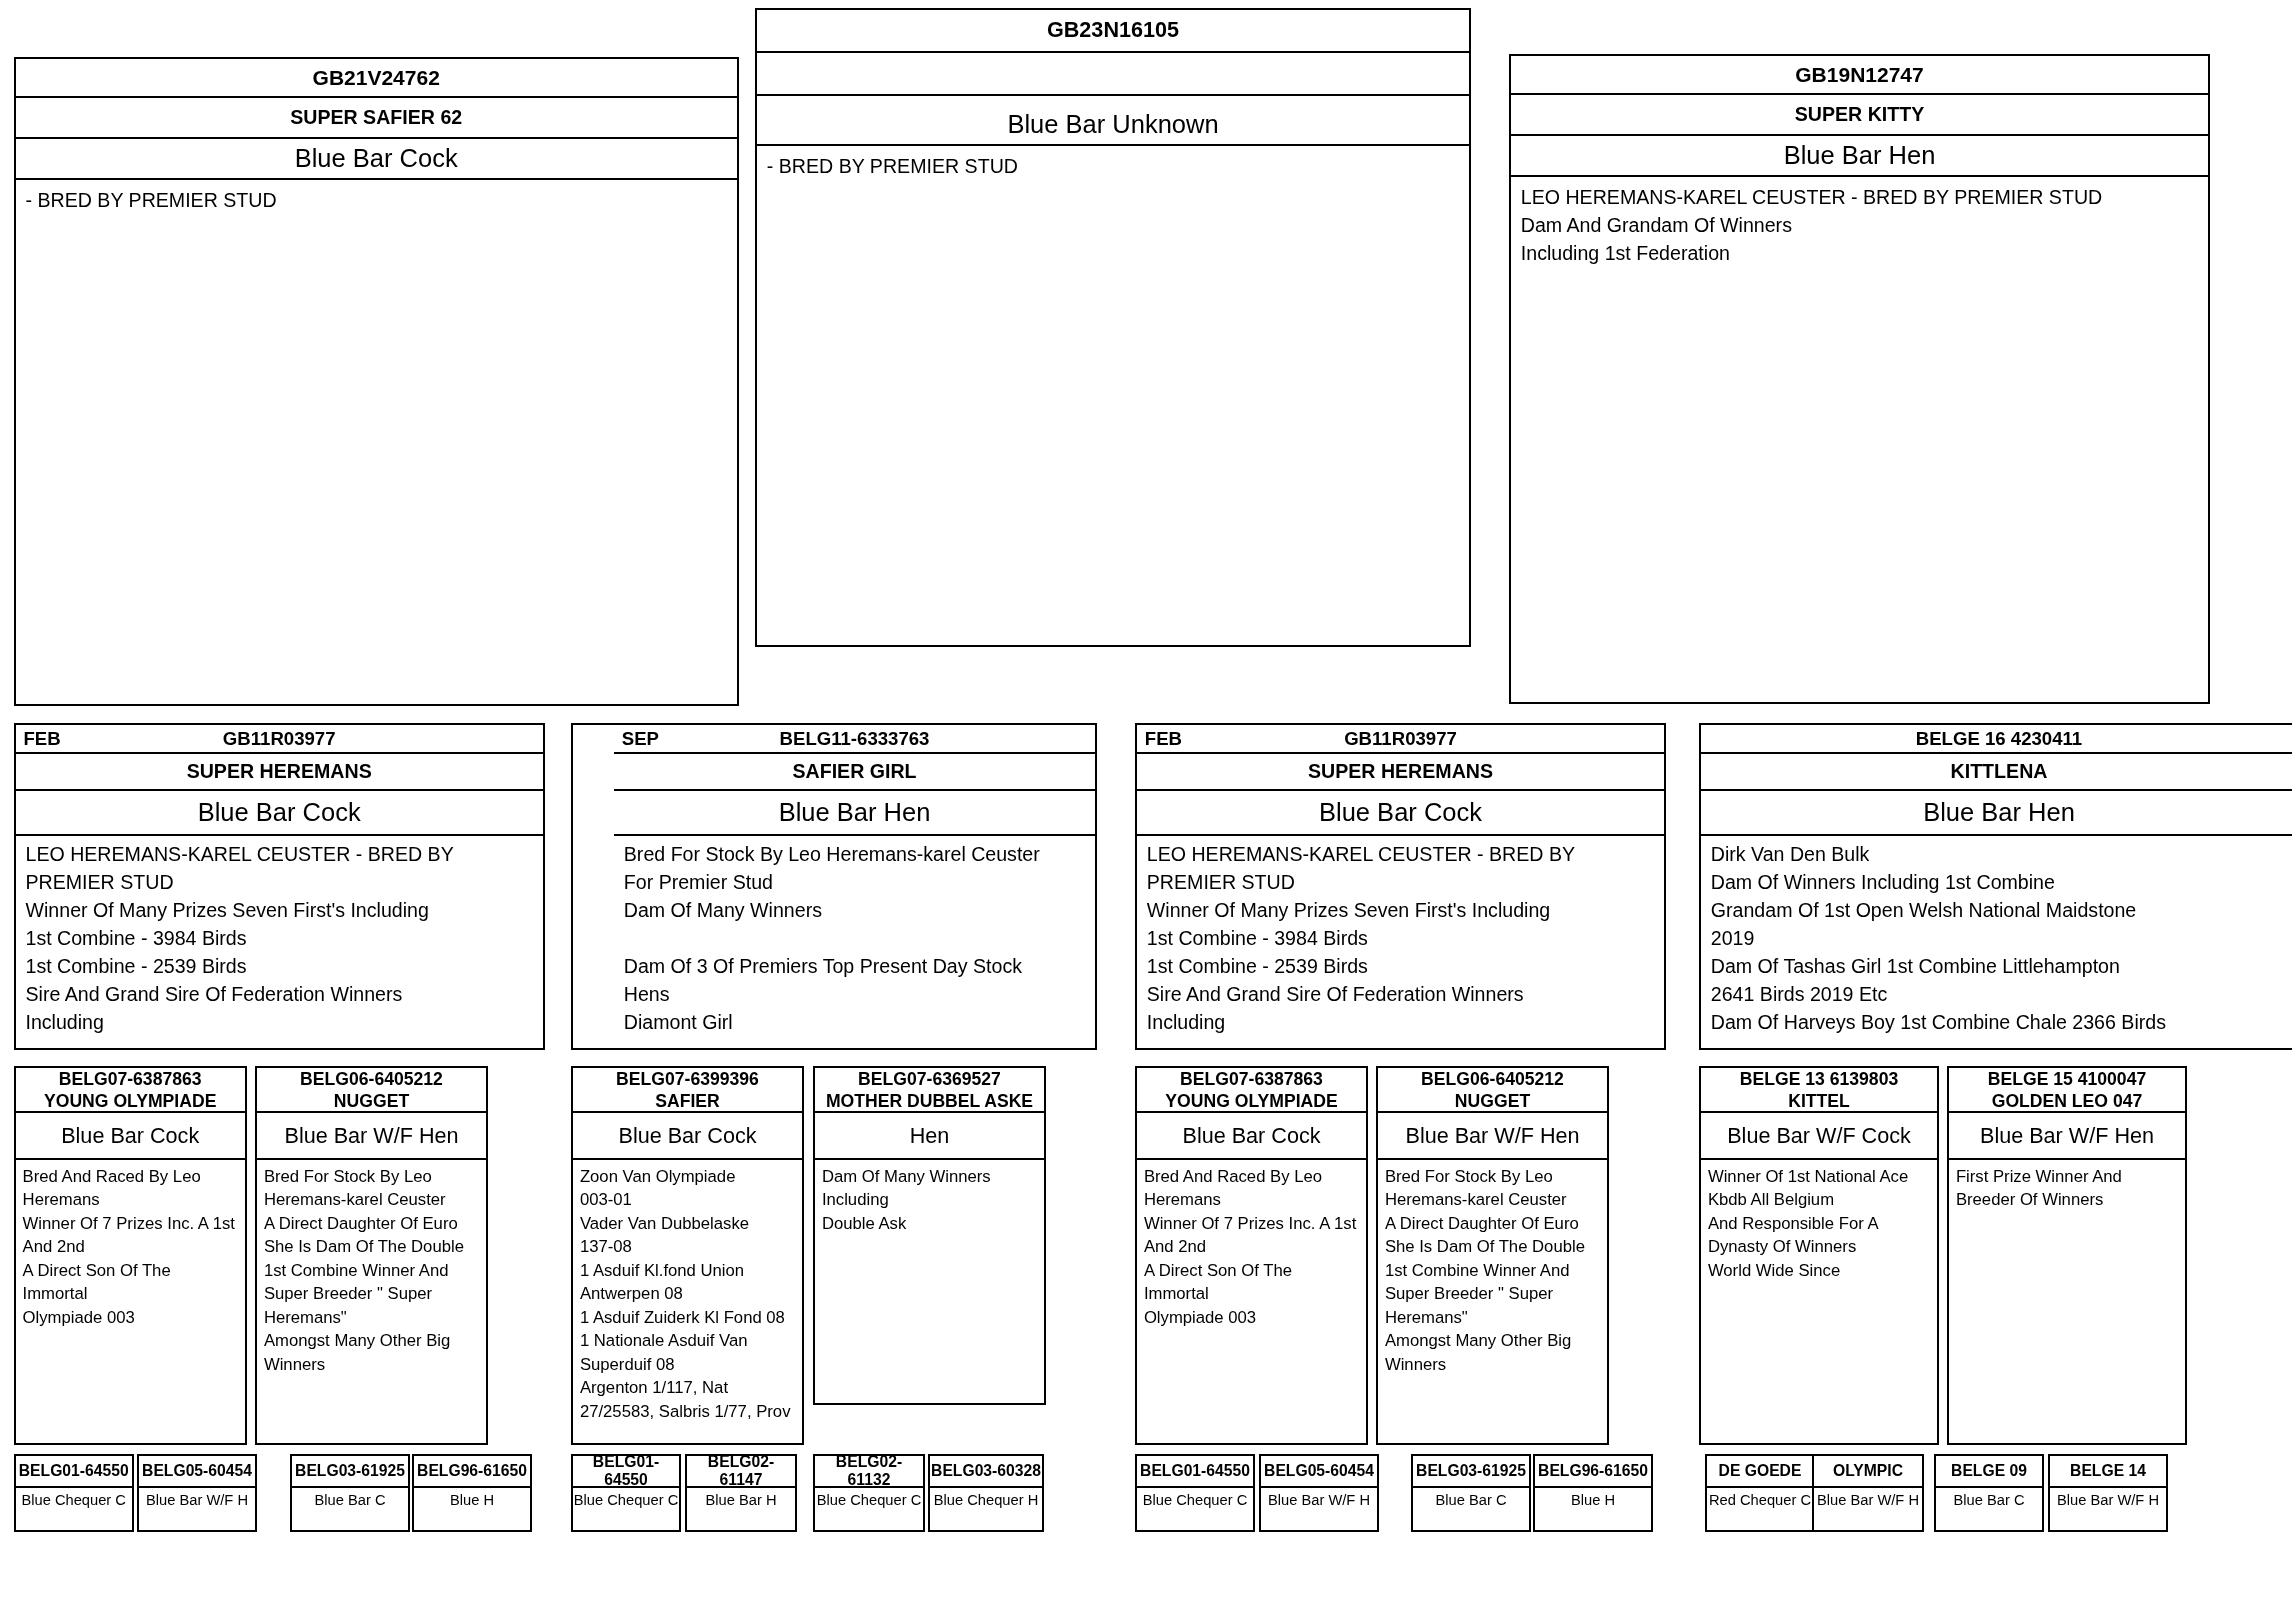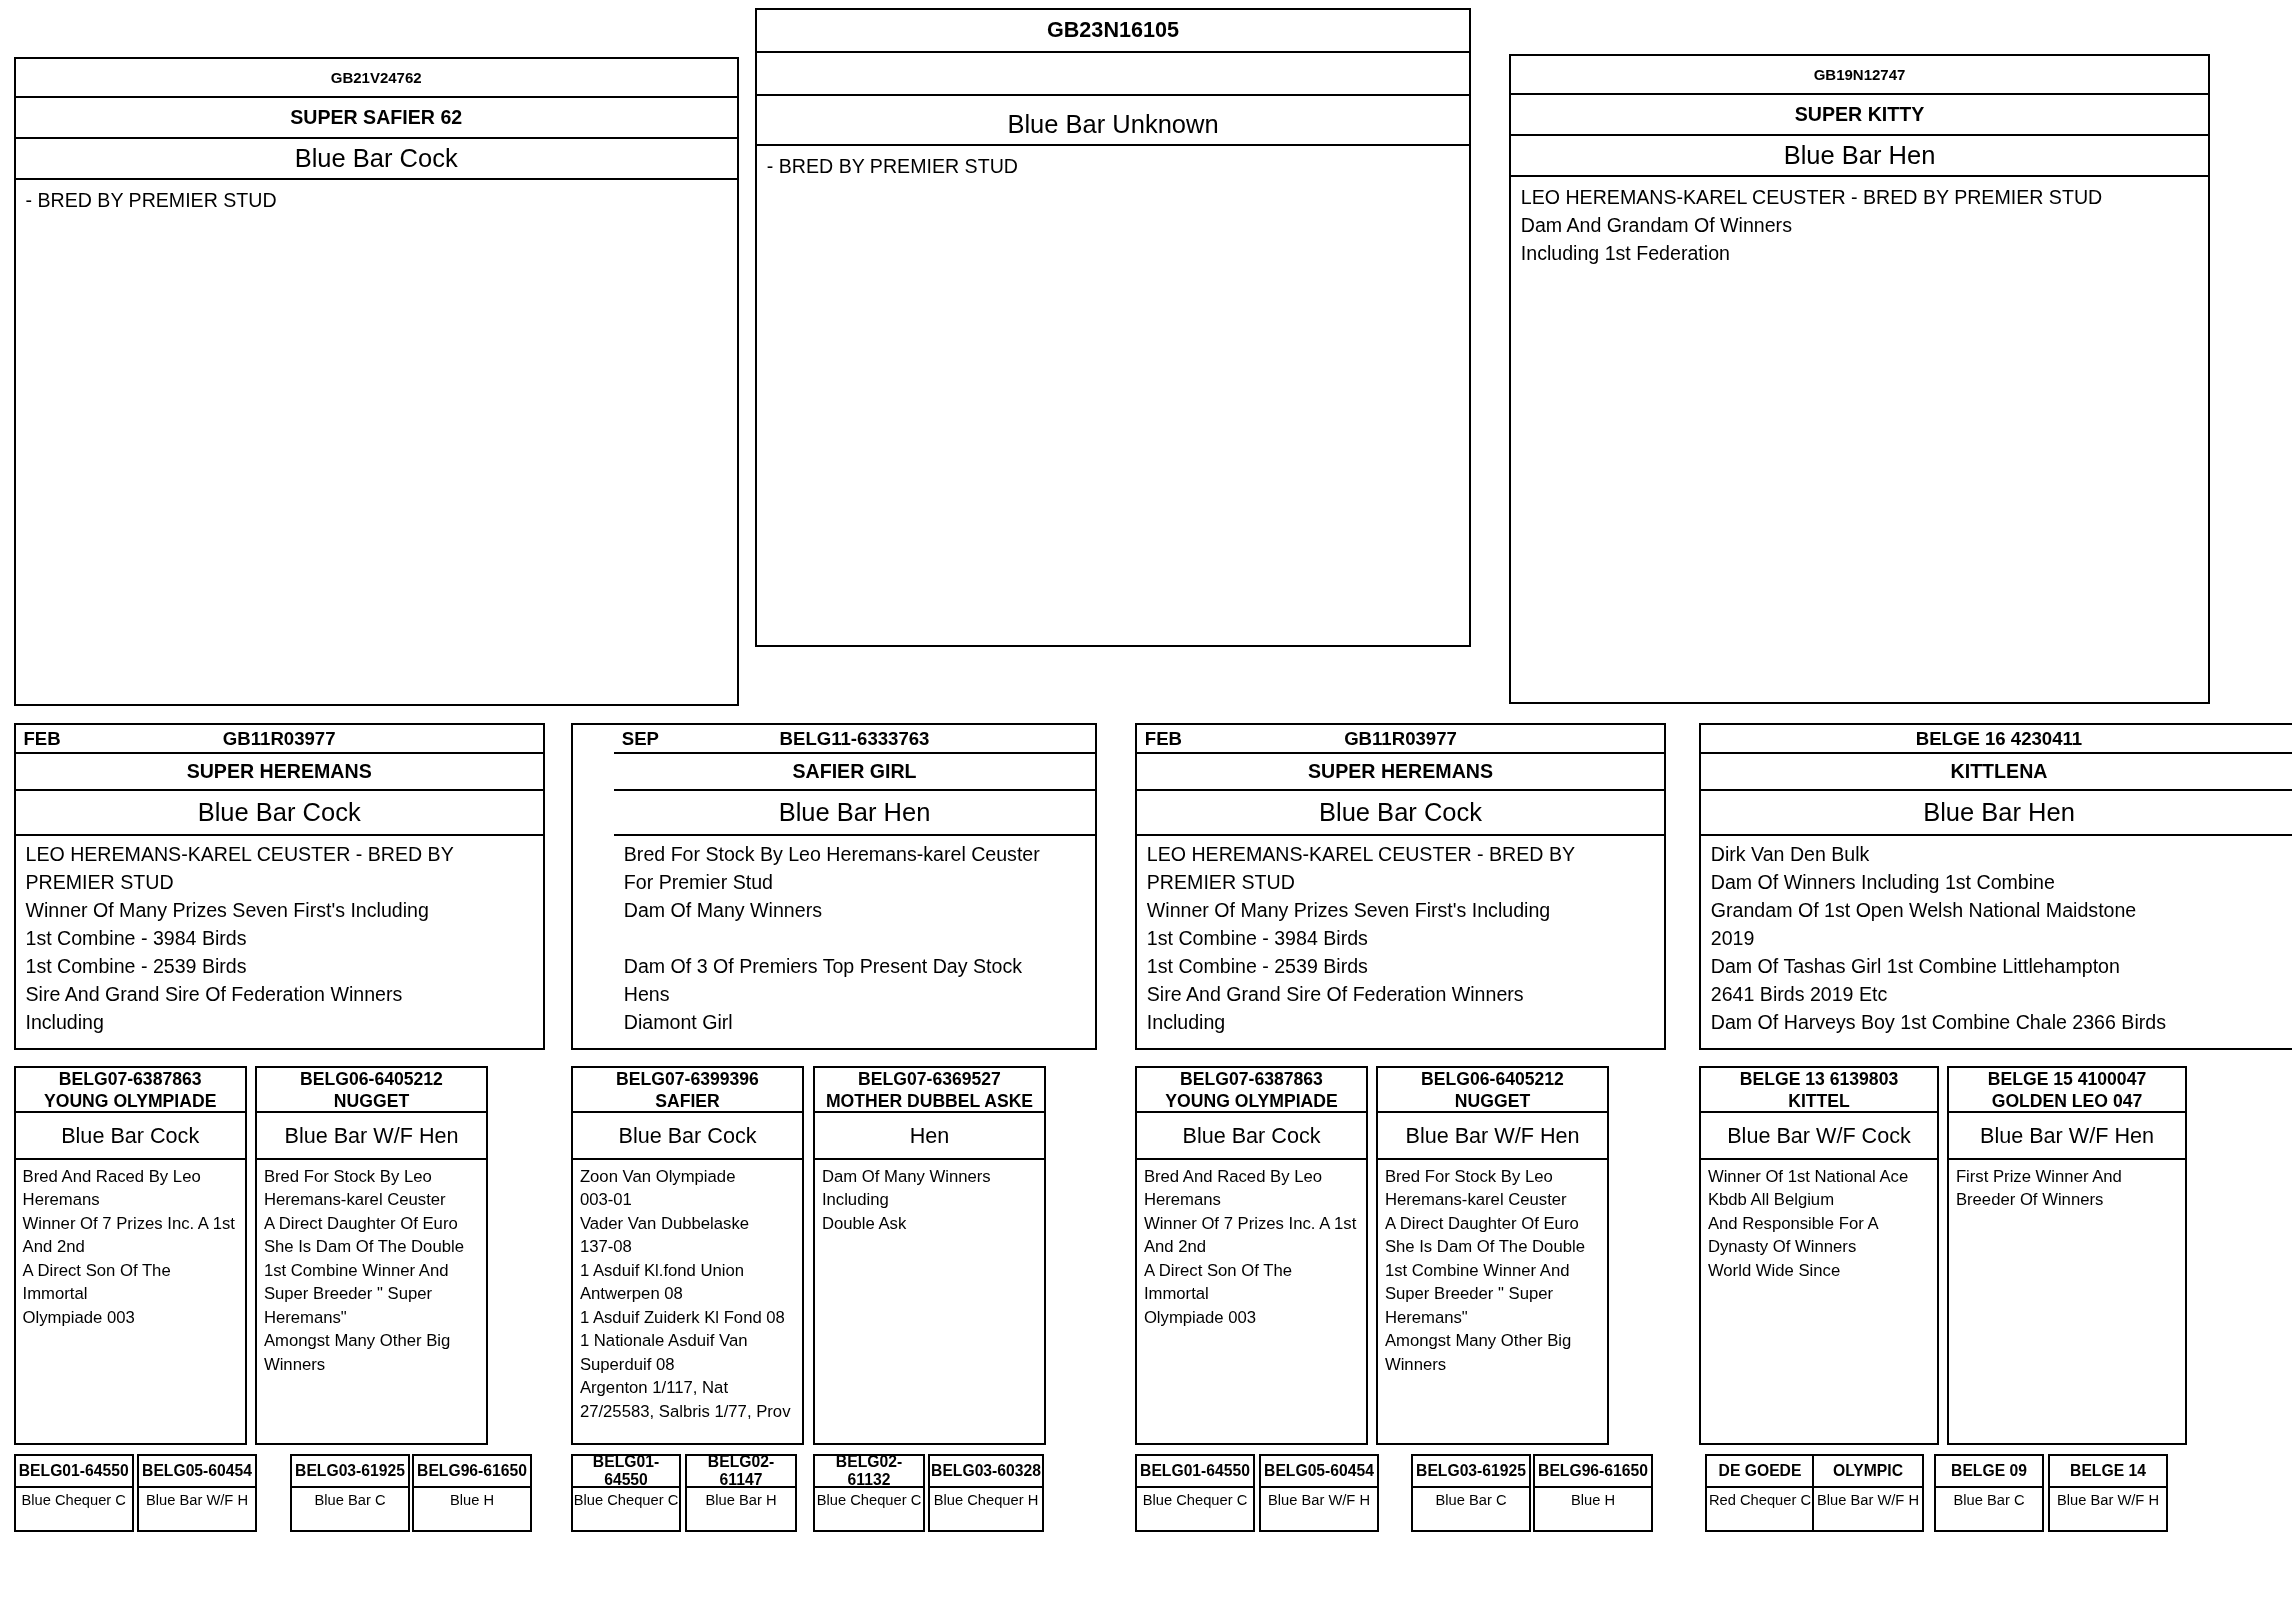--- a/index.html
+++ b/index.html
@@ -39,21 +39,21 @@
     box-sizing:border-box;
   }
   .month{
     position:absolute;
     left:7.8px;
     top:50%;
     transform:translateY(-50%);
     font-weight:bold;
   }
   
-  .p1 .rowA{height:39px;font-size:15px;}
+  .p1 .rowA{height:39px;font-size:21px;}
   .p1 .rowB{height:41px;font-size:19.6px;}
   .p1 .rowC{height:41px;font-size:25.5px;}
   .p1 .notes{font-size:19.6px;line-height:28px;}
   
   .subj .rowA{height:43px;font-size:21.6px;}
   .subj .rowB{height:43px;font-size:19.6px;}
   .subj .rowC{height:41px;font-size:25.5px;margin-top:9px;}
   .subj .notes{font-size:19.6px;line-height:28px;}
   
   .g2 .rowA{height:29px;font-size:18.6px;}
@@ -214,21 +214,21 @@
 137-08
 1 Asduif Kl.fond Union
 Antwerpen 08
 1 Asduif Zuiderk Kl Fond 08
 1 Nationale Asduif Van
 Superduif 08
 Argenton 1/117, Nat
 27/25583, Salbris 1/77, Prov</div>
   </div>
 
-  <div class="pbox g3" style="left:813px;top:1066px;width:233px;height:379px;">
+  <div class="pbox g3" style="left:813px;top:1066px;width:233px;height:339px;">
     <div class="hdr2">
       <div>BELG07-6369527</div>
       <div>MOTHER DUBBEL ASKE</div>
     </div>
     <div class="row rowC">Hen</div>
     <div class="notes">Dam Of Many Winners
 Including
 Double Ask</div>
   </div>
 

